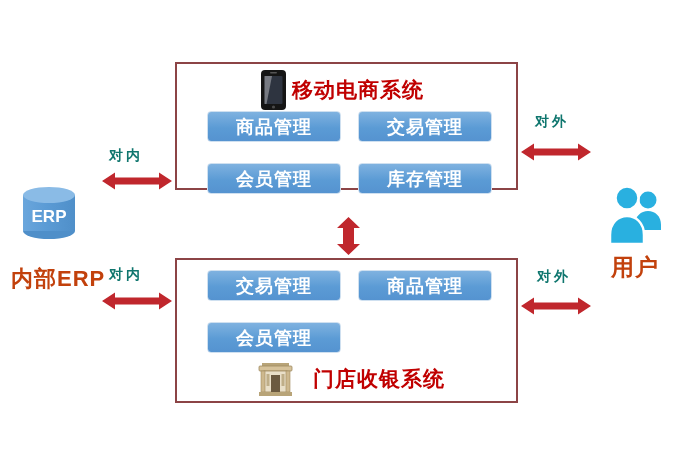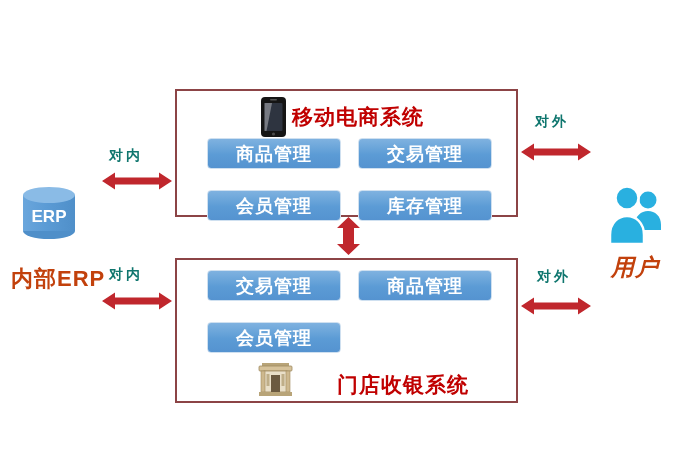--- a/index.html
+++ b/index.html
@@ -4,21 +4,21 @@
 <style>
   html,body{margin:0;padding:0;background:#ffffff;}
   .diagram{
     position:relative;width:700px;height:470px;background:#ffffff;overflow:hidden;
     font-family:"Liberation Sans","DejaVu Sans",sans-serif;
   }
   .sys-box{
     position:absolute;left:175px;width:343px;
     border:2px solid #8c4446;background:#ffffff;box-sizing:border-box;
   }
-  #top-box{top:89px;height:128px;}
+  #top-box{top:62px;height:128px;}
   #bottom-box{top:258px;height:145px;}
   .sys-title{
     position:absolute;color:#c00000;font-weight:bold;font-size:21px;
     letter-spacing:1px;white-space:nowrap;
   }
   .btn{
     position:absolute;width:134px;height:31px;border-radius:4px;
     background:linear-gradient(#7fb2e0 0%,#5b9bd5 55%,#5593d0 100%);
     border:1px solid #cfe0f0;box-sizing:border-box;
     color:#ffffff;font-weight:bold;font-size:18px;letter-spacing:1px;
@@ -65,21 +65,21 @@
       <g fill="#29b0e0">
         <circle cx="40" cy="15" r="8.5"></circle>
         <path d="M27 45 v-5 c0-9 6-14 13-14 c7 0 13 5 13 14 v5 z"></path>
       </g>
       <g fill="#29b0e0" stroke="#ffffff" stroke-width="2.5">
         <circle cx="19" cy="13" r="11.5"></circle>
         <path d="M2 59 v-9 c0-12 8-19 17-19 c9 0 17 7 17 19 v9 z"></path>
       </g>
     </svg>
   </div>
-  <div class="entity-label" style="left:608px;top:252px;width:54px;text-align:center;font-size:23px;font-style:italic;">用户</div>
+  <div class="entity-label" style="left:608px;top:252px;width:54px;text-align:center;font-size:23px;">用户</div>
 
   <div class="sys-box" id="top-box">
     <div class="abs" style="left:83px;top:6px;width:27px;height:41px;">
       <svg width="27" height="41" viewBox="0 0 27 41">
         <rect x="1" y="0" width="25" height="40" rx="4" fill="#151515"></rect>
         <rect x="4.5" y="6" width="18" height="28" rx="1" fill="#2e3440"></rect>
         <polygon points="4.5,6 12,6 6.5,34 4.5,34" fill="#ffffff" opacity="0.35"></polygon>
         <rect x="10" y="2" width="7" height="1.6" rx="0.8" fill="#555"></rect>
         <circle cx="13.5" cy="37" r="1.6" fill="#4a4a4a"></circle>
       </svg>
@@ -101,21 +101,21 @@
         <rect x="1" y="4" width="33" height="5" rx="1" fill="#d6c29a" stroke="#a08a5f" stroke-width="0.8"></rect>
         <rect x="6" y="9" width="23" height="21" fill="#e9dfc8" stroke="#a08a5f" stroke-width="0.8"></rect>
         <rect x="3" y="9" width="4" height="21" fill="#cdb88e" stroke="#a08a5f" stroke-width="0.6"></rect>
         <rect x="28" y="9" width="4" height="21" fill="#cdb88e" stroke="#a08a5f" stroke-width="0.6"></rect>
         <rect x="13" y="13" width="9" height="17" fill="#6b5a40"></rect>
         <rect x="8.5" y="12" width="3" height="12" fill="#bfae88"></rect>
         <rect x="23.5" y="12" width="3" height="12" fill="#bfae88"></rect>
         <rect x="1" y="30" width="33" height="4" fill="#b8a478"></rect>
       </svg>
     </div>
-    <div class="sys-title" style="left:136px;top:111px;margin-left:24px;">门店收银系统</div>
+    <div class="sys-title" style="left:136px;top:105px;">门店收银系统</div>
   </div>
 
   <div class="link-label" style="left:109px;top:147px;">对内</div>
   <div class="abs" style="left:102px;top:171px;">
     <svg width="70" height="20" viewBox="0 0 70 20">
       <polygon fill="#c0272d" points="0,10 13,1.5 13,6.5 57,6.5 57,1.5 70,10 57,18.5 57,13.5 13,13.5 13,18.5"></polygon>
     </svg>
   </div>
 
   <div class="link-label" style="left:109px;top:266px;">对内</div>

